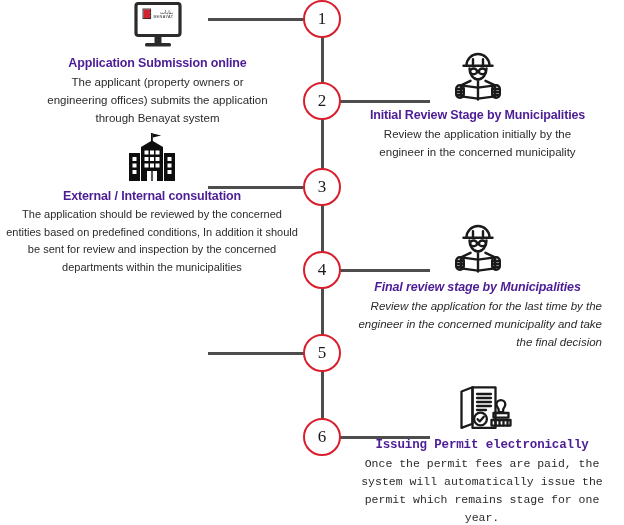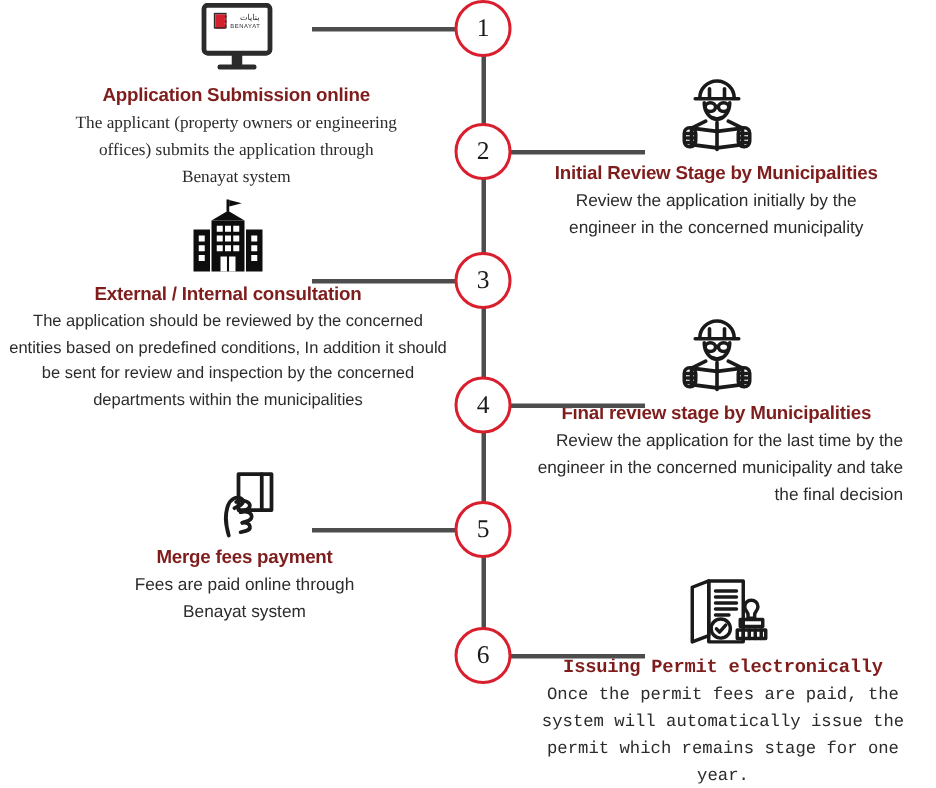--- a/index.html
+++ b/index.html
@@ -56,21 +56,21 @@
     box-sizing:border-box;
   }
   .icon-wrap{
     display:flex;
     justify-content:center;
     align-items:flex-end;
     height:52px;
   }
   .title{
     text-align:center;
-    color:#7f1d1d;
+    color:#4c1d95;
     font-weight:bold;
     font-size:12.5px;
     letter-spacing:-0.15px;
     margin-top:4px;
     white-space:nowrap;
   }
   .desc{
     text-align:center;
     font-size:11.5px;
     line-height:18px;
@@ -111,21 +111,21 @@
         <rect x="13.5" y="6" width="35" height="12" fill="#ffffff"></rect>
         <path d="M16.5 7.5 h6.2 l1.6 1.6 -1.6 1.6 1.6 1.6 -1.6 1.6 1.6 1.6 -1.6 1.6 h-6.2 z" fill="#d4202c"></path>
         <rect x="16.0" y="7.0" width="7.6" height="9.6" fill="none" stroke="#2b2b2b" stroke-width="0.9"></rect>
         <text x="33" y="11.6" font-family="'DejaVu Sans', sans-serif" font-size="5.4" fill="#2b2b2b" text-anchor="start">بنايات</text>
         <text x="26.5" y="16.4" font-family="'Liberation Sans', sans-serif" font-size="3.9" fill="#2b2b2b" letter-spacing="0.4">BENAYAT</text>
         <rect x="27.5" y="33.5" width="7" height="8" fill="#2b2b2b"></rect>
         <rect x="18" y="41" width="26" height="3.4" rx="1.5" fill="#2b2b2b"></rect>
       </svg>
     </div>
     <div class="title">Application Submission online</div>
-    <div class="desc" style="padding:0 26px;font-family:Liberation Serif, serif;">The applicant (property owners or engineering offices) submits the application through Benayat system</div>
+    <div class="desc" style="padding:0 26px;">The applicant (property owners or engineering offices) submits the application through Benayat system</div>
   </div>
 
   <div class="step" style="left:345px;top:52px;width:265px;">
     <div class="icon-wrap">
       <svg width="72" height="52" viewBox="0 0 72 52">
         <g fill="none" stroke="#1a1a1a" stroke-width="2.4" stroke-linecap="round" stroke-linejoin="round">
           <path d="M24.5 13.5 a11.5 11.5 0 0 1 23 0"></path>
           <path d="M21.5 13.8 h29"></path>
           <path d="M31 7.2 v6.3 M41 7.2 v6.3"></path>
           <path d="M27.5 16.5 a8.5 11 0 0 0 17 0"></path>
@@ -178,21 +178,21 @@
           <rect x="52.5" y="26" width="4" height="4"></rect>
           <rect x="52.5" y="32.5" width="4" height="4"></rect>
           <rect x="52.5" y="39" width="4" height="4"></rect>
         </g>
       </svg>
     </div>
     <div class="title">External / Internal consultation</div>
     <div class="desc wide" style="padding:0 4px;">The application should be reviewed by the concerned entities based on predefined conditions, In addition it should be sent for review and inspection by the concerned departments within the municipalities</div>
   </div>
 
-  <div class="step" style="left:345px;top:212px;width:265px;">
+  <div class="step" style="left:345px;top:224px;width:265px;font-style:italic;">
     <div class="icon-wrap">
       <svg width="72" height="52" viewBox="0 0 72 52">
         <g fill="none" stroke="#1a1a1a" stroke-width="2.4" stroke-linecap="round" stroke-linejoin="round">
           <path d="M24.5 13.5 a11.5 11.5 0 0 1 23 0"></path>
           <path d="M21.5 13.8 h29"></path>
           <path d="M31 7.2 v6.3 M41 7.2 v6.3"></path>
           <path d="M27.5 16.5 a8.5 11 0 0 0 17 0"></path>
           <ellipse cx="31.6" cy="19.4" rx="3.5" ry="2.9"></ellipse>
           <ellipse cx="40.4" cy="19.4" rx="3.5" ry="2.9"></ellipse>
           <path d="M35.1 19.4 h1.8"></path>
@@ -206,36 +206,20 @@
           <rect x="50.2" y="33.2" width="7.6" height="12.6" rx="3.6"></rect>
           <path d="M16 37 h4 M16 40 h4 M16 43 h4"></path>
           <path d="M52 37 h4 M52 40 h4 M52 43 h4"></path>
         </g>
       </svg>
     </div>
     <div class="title">Final review stage by Municipalities</div>
     <div class="desc" style="padding:0 8px;text-align:right;">Review the application for the last time by the engineer in the concerned municipality and take the final decision</div>
   </div>
 
-  <div class="step" style="left:32px;top:308px;width:262px;">
-    <div class="icon-wrap">
-      <svg width="66" height="50" viewBox="0 0 66 50">
-        <g fill="none" stroke="#1a1a1a" stroke-width="2.5" stroke-linecap="round" stroke-linejoin="round">
-          <path d="M29 6 h22 v24 h-22 z"></path>
-          <path d="M44.5 6 v24"></path>
-          <path d="M22.5 47 c-2 -7 -3 -13 -0.5 -20 c1.6 -4.4 5.6 -6.2 8.4 -4.8 c2.2 1.1 2 3.4 0.3 4.3 l-4.4 2.3"></path>
-          <path d="M27.5 24.6 c3.2 -1.4 7.2 -1 8.6 1.1 c1 1.5 0.2 3.2 -1.5 3.9 l-4.2 1.8"></path>
-          <path d="M30.4 31.4 c3 -0.9 6.4 -0.2 7.2 2 c0.6 1.6 -0.4 3.1 -2.1 3.7 l-4 1.4"></path>
-          <path d="M31.6 38.5 c2.4 -0.4 4.8 0.6 5 2.4 c0.2 1.5 -1 2.6 -2.6 3 l-3.6 0.9"></path>
-        </g>
-      </svg>
-    </div>
-    <div class="title">Merge fees payment</div>
-    <div class="desc" style="padding:0 48px;">Fees are paid online through Benayat system</div>
-  </div>
 
   <div class="step" style="left:348px;top:382px;width:268px;font-family:Liberation Mono, monospace;">
     <div class="icon-wrap">
       <svg width="68" height="52" viewBox="0 0 68 52">
         <g fill="none" stroke="#1a1a1a" stroke-width="2.3" stroke-linecap="round" stroke-linejoin="round">
           <path d="M13.5 9.5 l11 -4.2 v36.4 l-11 4.2 z"></path>
           <path d="M24.5 5.3 h23 v40.6 h-23 z"></path>
           <path d="M29 12 h14 M29 16 h14 M29 20 h14 M29 24 h14 M29 28 h9"></path>
           <circle cx="32.5" cy="37" r="6.4"></circle>
           <path d="M29.6 37.2 l2.1 2.2 l4.1 -4.6"></path>

